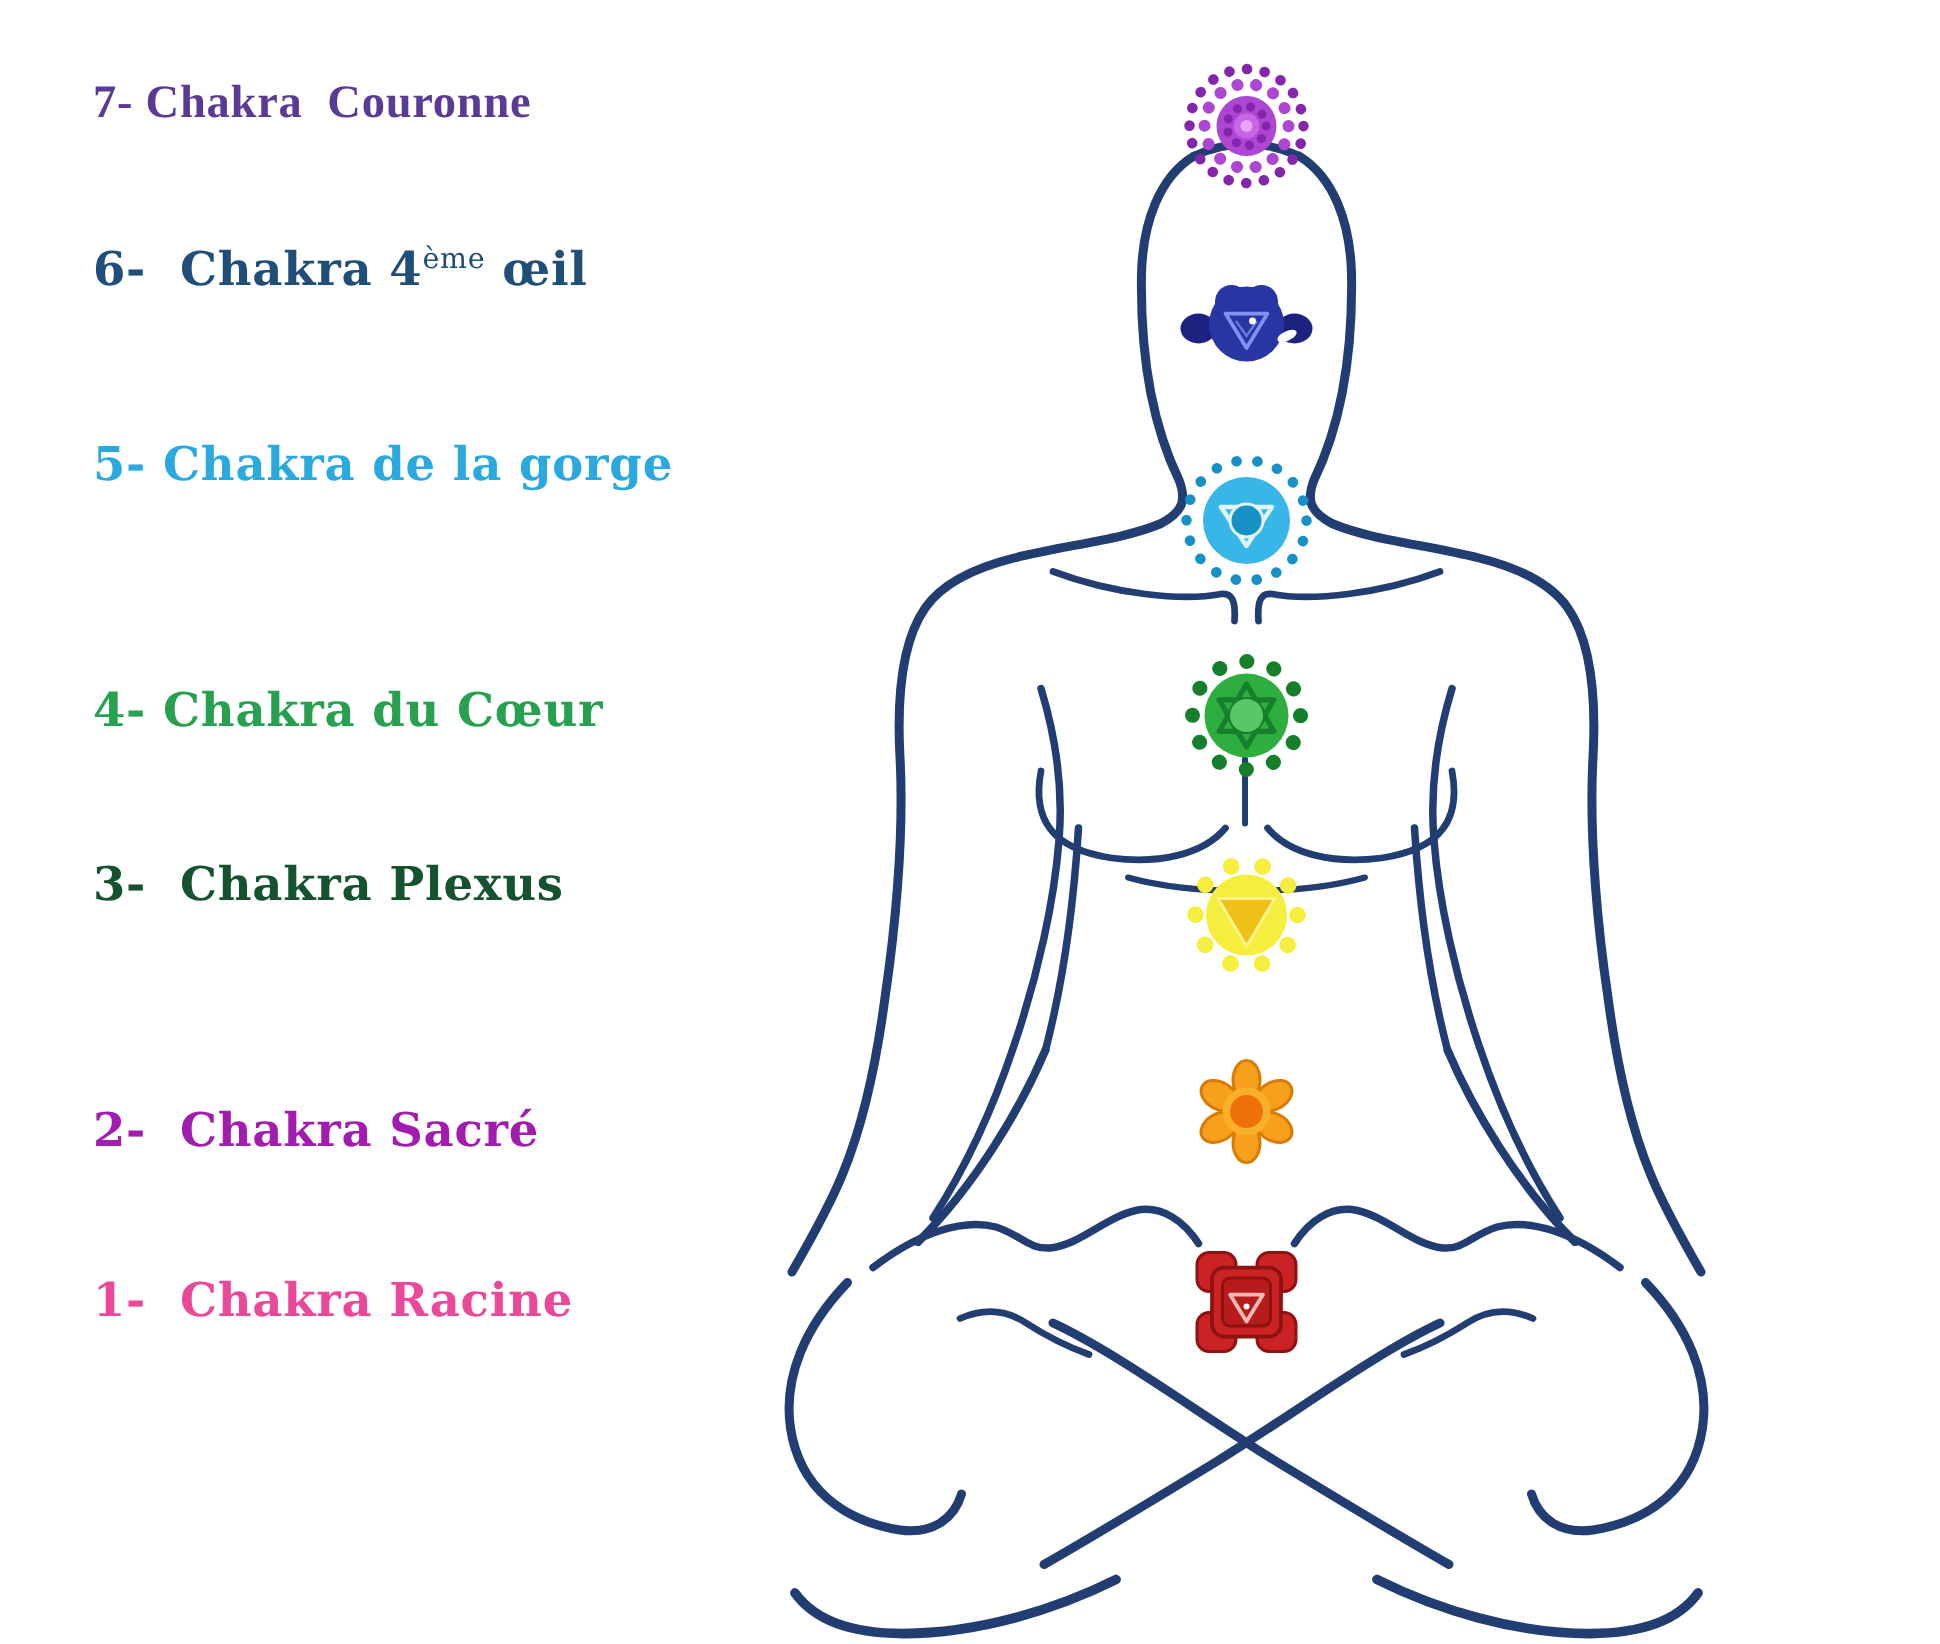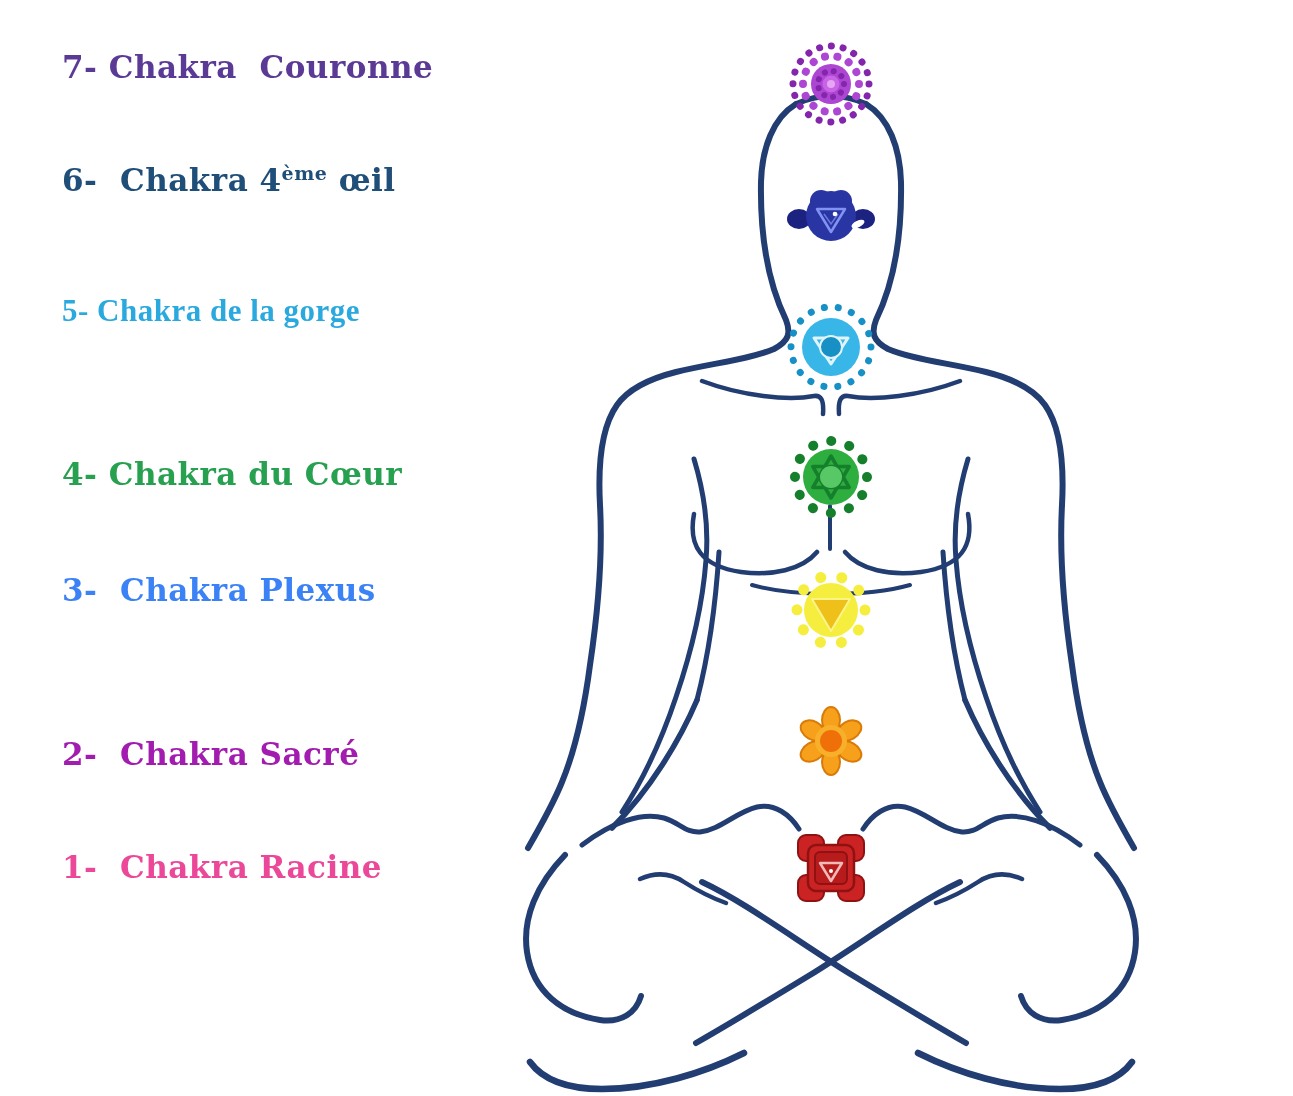--- a/index.html
+++ b/index.html
@@ -16,45 +16,45 @@
     font-weight:bold;
     font-size:31px;
     letter-spacing:0.5px;
     white-space:pre;
     line-height:1.15;
   }
   .chakra-label sup{
     font-size:19px;
     vertical-align:super;
     line-height:0;
-    font-weight:bold;
+    font-weight:normal;
   }
   .body-svg{
     position:absolute;
     left:0;top:0;
   }
   .chakra{
     position:absolute;
     width:110px;height:110px;
   }
 </style>
 </head>
 <body>
 
 <div class="stage">
 
-  <div class="chakra-label" style="top: 50px; color: rgb(91, 58, 150);"><span>7- Chakra  Couronne</span><sup></sup><span></span></div>
+  <div class="chakra-label" style="top: 50px; color: rgb(91, 58, 150); font-family: Liberation Serif, serif;"><span>7- Chakra  Couronne</span><sup></sup><span></span></div>
 
   <div class="chakra-label" style="top: 163px; color: rgb(31, 78, 121);"><span>6-  Chakra 4</span><sup>ème</sup><span> œil</span></div>
 
-  <div class="chakra-label" style="top: 293px; color: rgb(42, 169, 222); font-family: Liberation Serif, serif;"><span>5- Chakra de la gorge</span><sup></sup><span></span></div>
+  <div class="chakra-label" style="top: 293px; color: rgb(42, 169, 222);"><span>5- Chakra de la gorge</span><sup></sup><span></span></div>
 
   <div class="chakra-label" style="top: 457px; color: rgb(39, 160, 80); text-align: right;"><span>4- Chakra du Cœur</span><sup></sup><span></span></div>
 
-  <div class="chakra-label" style="top: 573px; color: #3b82f6;"><span>3-  Chakra Plexus</span><sup></sup><span></span></div>
+  <div class="chakra-label" style="top: 573px; color: #14532d;"><span>3-  Chakra Plexus</span><sup></sup><span></span></div>
 
   <div class="chakra-label" style="top: 737px; color: #a21caf;"><span>2-  Chakra Sacré</span><sup></sup><span></span></div>
 
   <div class="chakra-label" style="top: 850px; color: #ec4899;"><span>1-  Chakra Racine</span><sup></sup><span></span></div>
 
   <svg class="body-svg" width="1293" height="1096" viewBox="0 0 1293 1096">
     <g fill="none" stroke-linecap="round" stroke-linejoin="round" stroke="#223d72">
 
       <path stroke-width="5.5" d="M 796 104 Q 831 88 866 104"></path>
 

